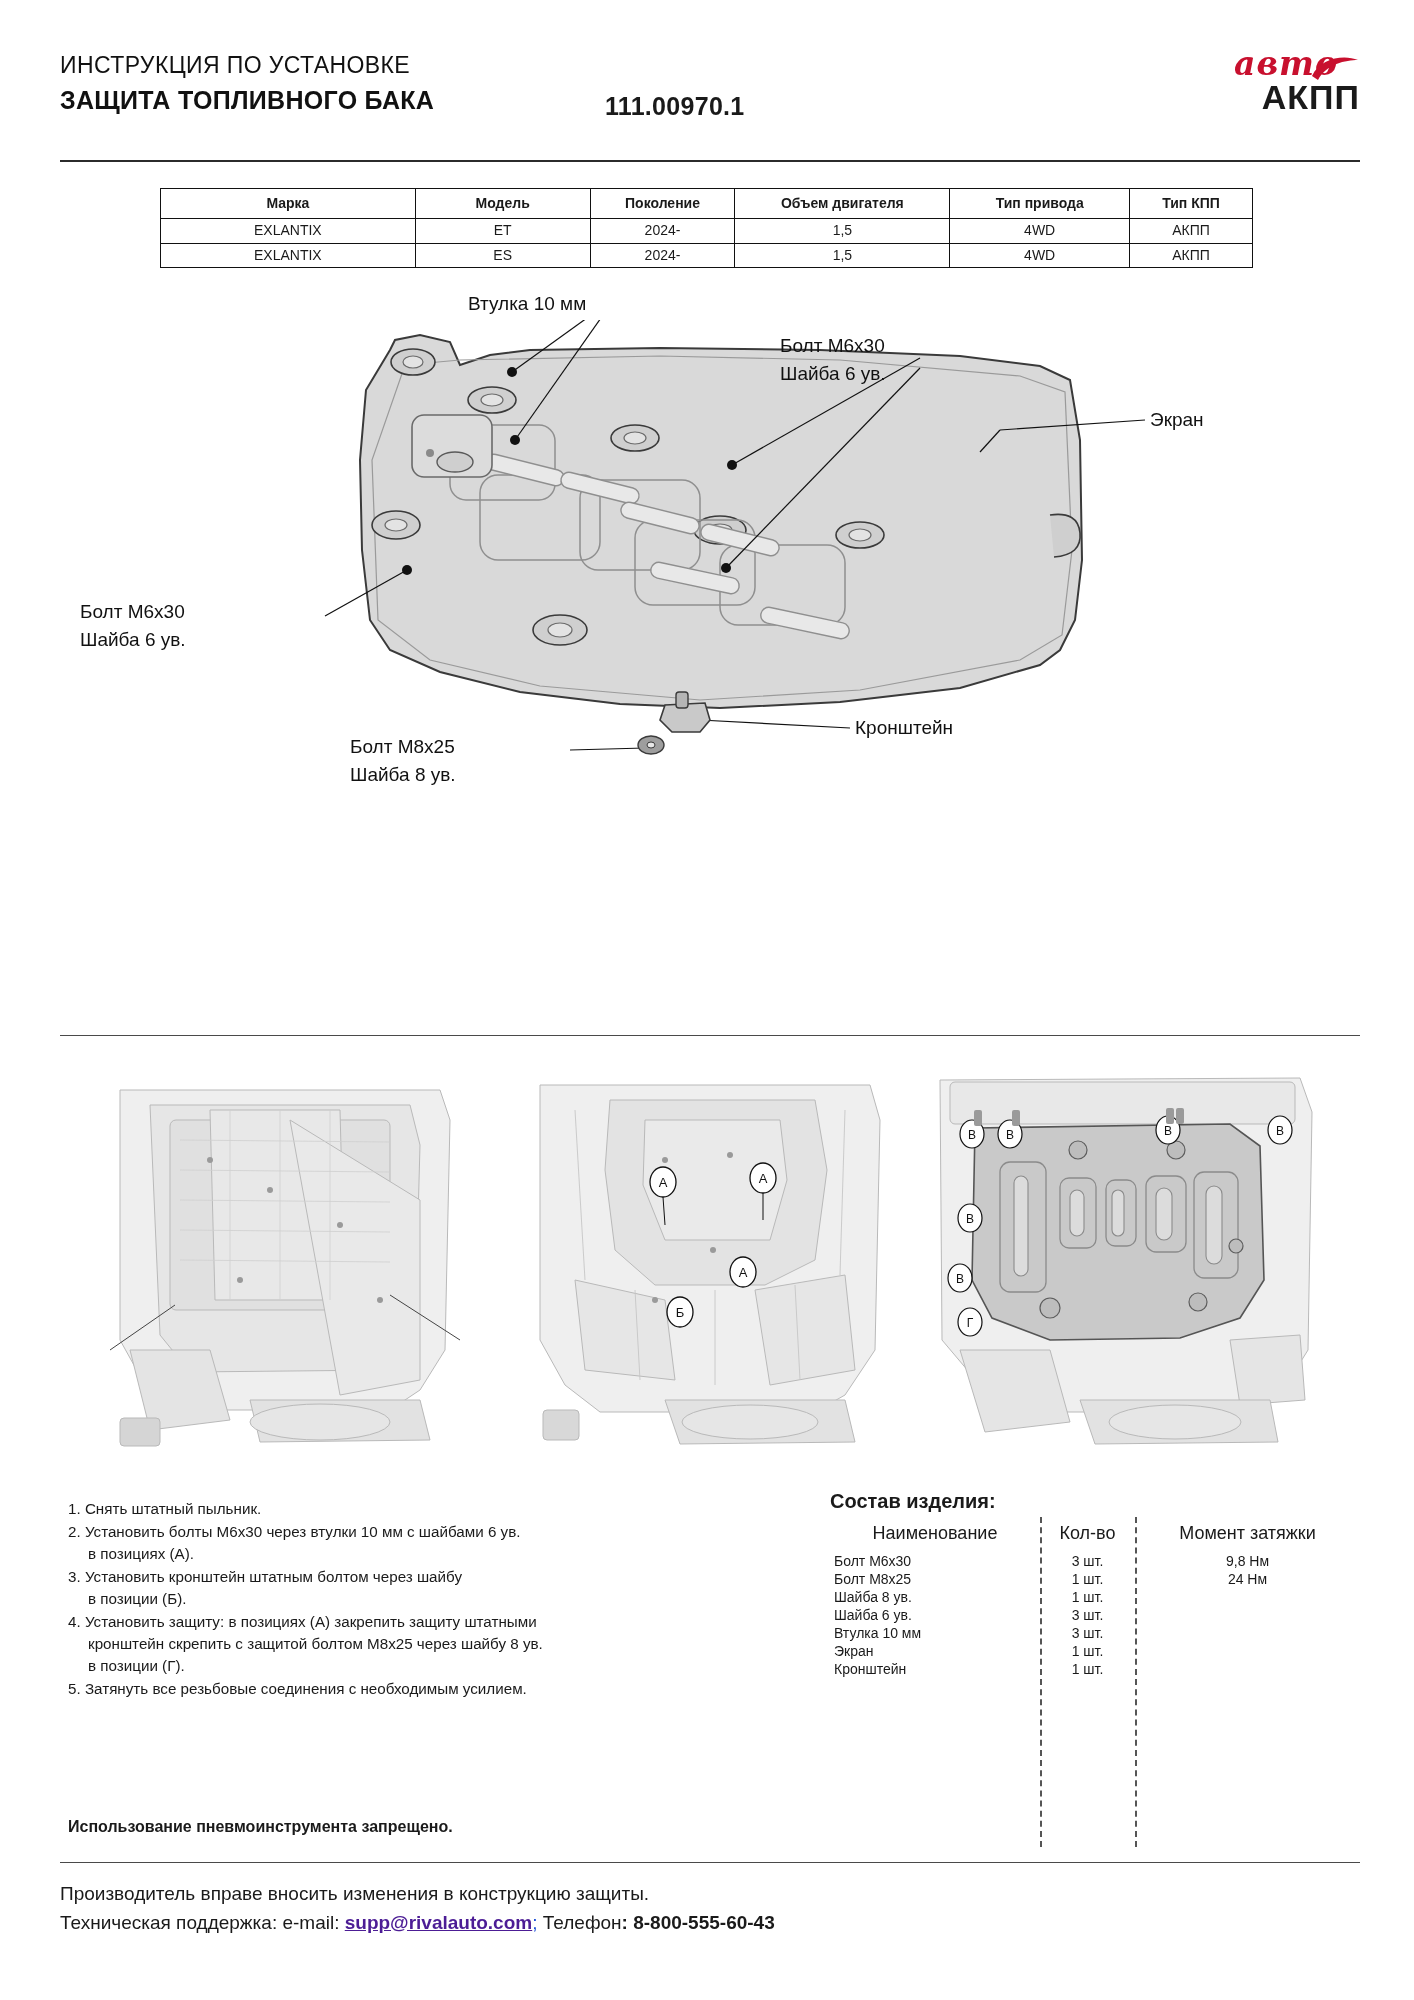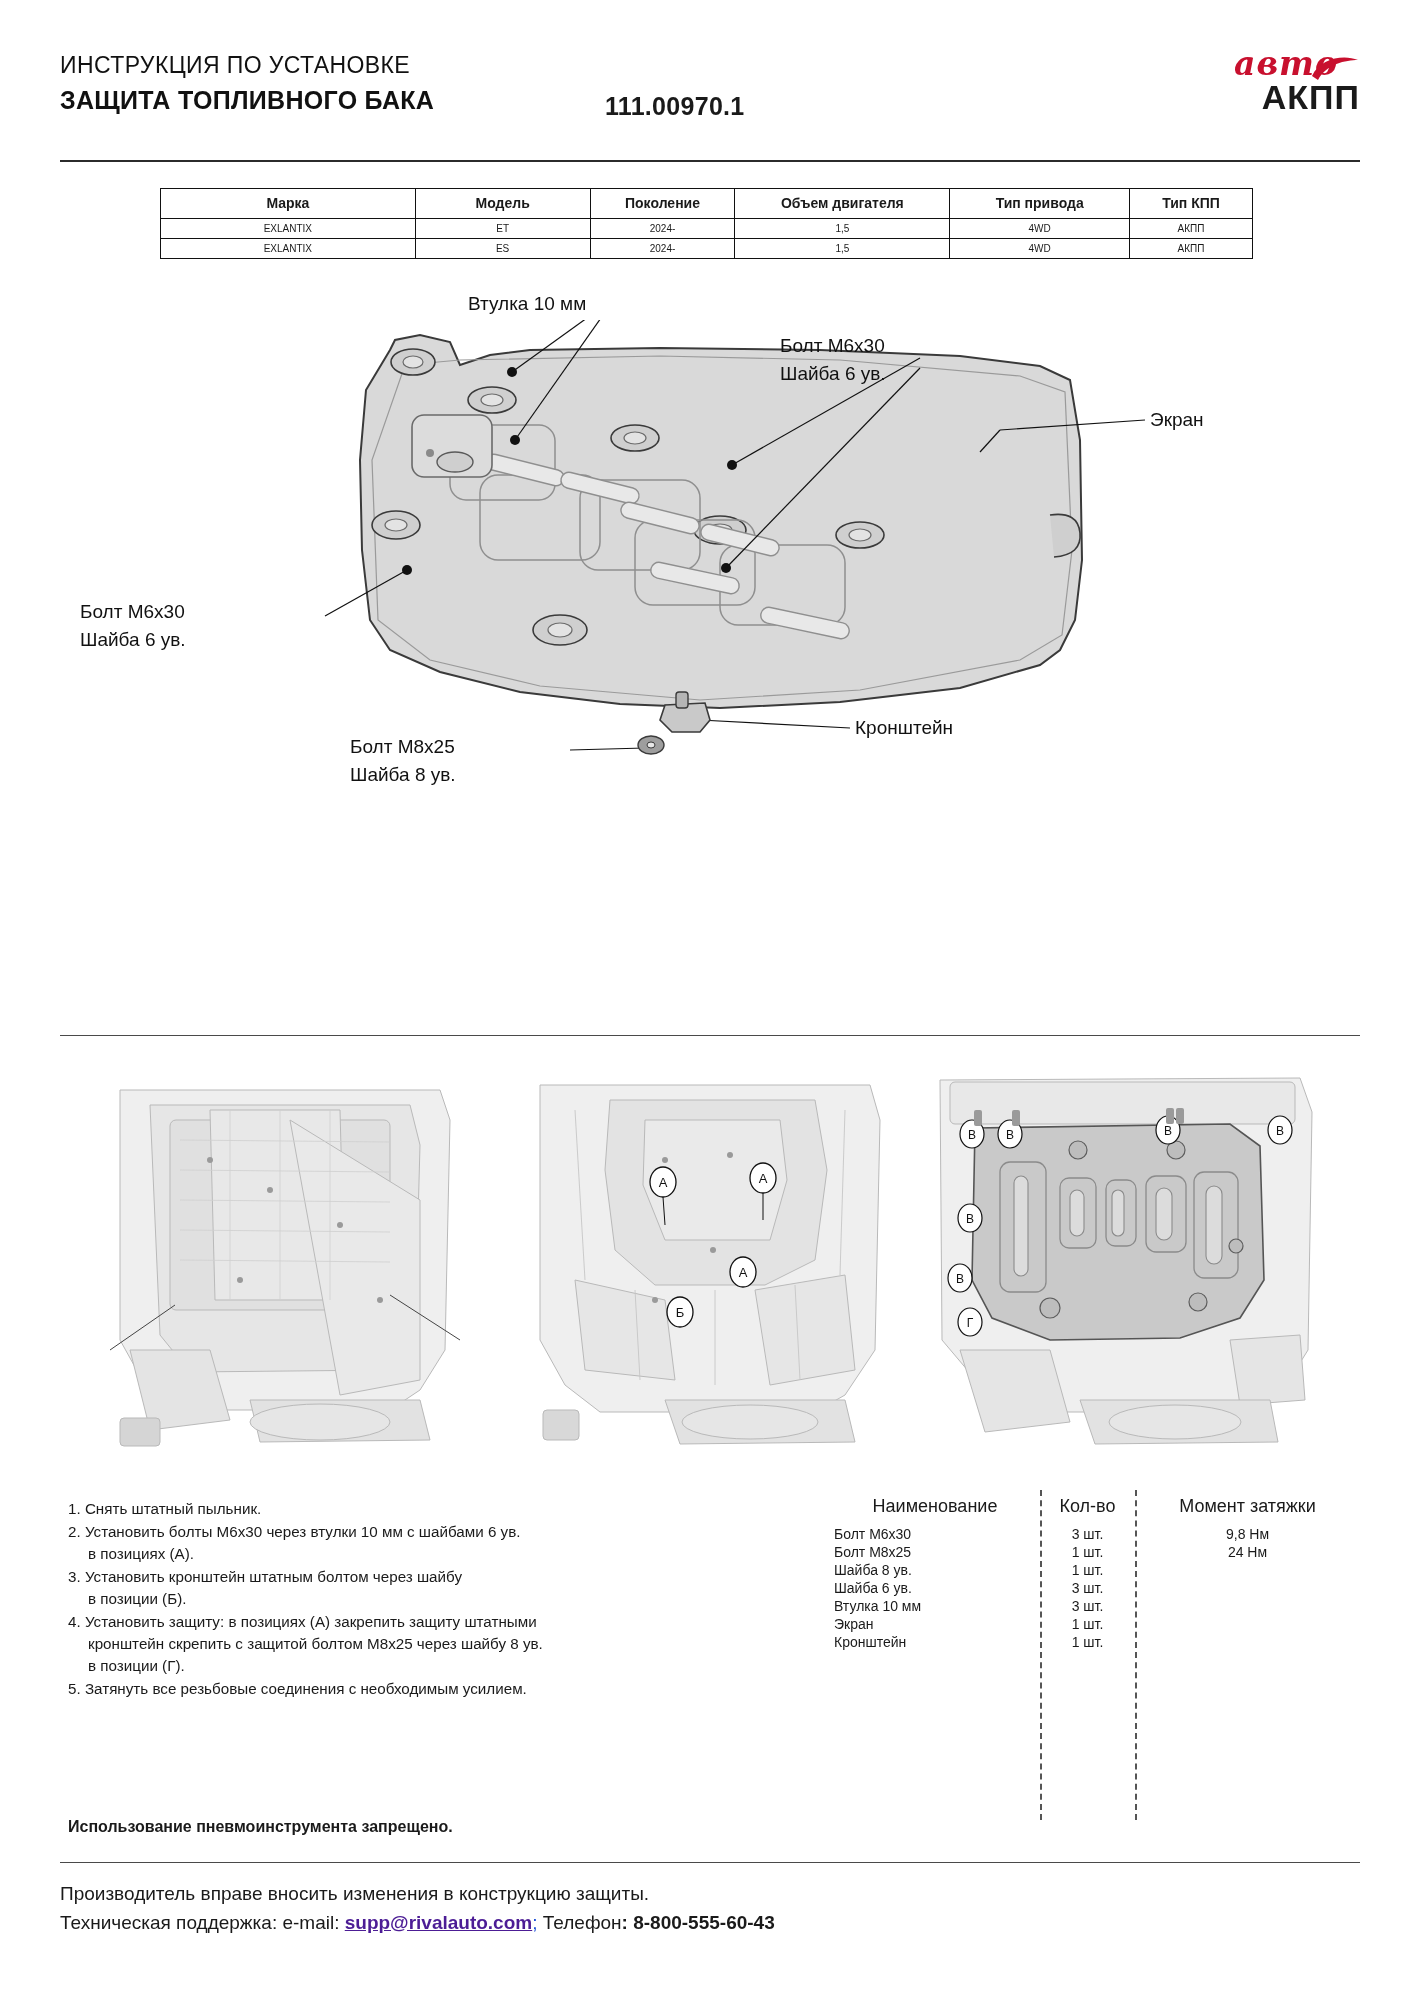--- a/index.html
+++ b/index.html
@@ -71,21 +71,21 @@
     border-collapse: collapse;
     font-size: 13.5px;
   }
   .veh-table th, .veh-table td {
     border: 1px solid #111;
     text-align:center;
     padding: 5px 2px;
     line-height: 1.1;
   }
   .veh-table th { font-weight: bold; font-size: 14px; padding: 7px 2px; }
-  .veh-table td { font-size: 10px; padding: 4px 2px; margin-left: 18px; }
+  .veh-table td { font-size: 14px; padding: 4px 2px; margin-left: 18px; }
 
   
   .drawing {
     position:absolute; left: 60px; top: 320px; width: 1300px; height: 690px;
   }
   .lbl {
     position:absolute;
     font-size: 19px;
     color:#111;
     line-height: 1.25;
@@ -493,20 +493,21 @@
         <span class="sub" style="padding-left:20px">в позиции (Г).</span>
       </li>
       <li>
         <span>5.</span>
         <span>Затянуть все резьбовые соединения с необходимым усилием.</span>
       </li>
     </ol>
   </div>
 
   <div class="compo">
+    <h3>Состав изделия:</h3>
     <div style="position:relative;">
       <div class="vdash v1"></div>
       <div class="vdash v2"></div>
       <table class="compo-table">
         <thead>
           <tr>
             <th class="c1" style="width:210px">Наименование</th>
             <th style="width:95px">Кол-во</th>
             <th style="width:225px">Момент затяжки</th>
           </tr>

